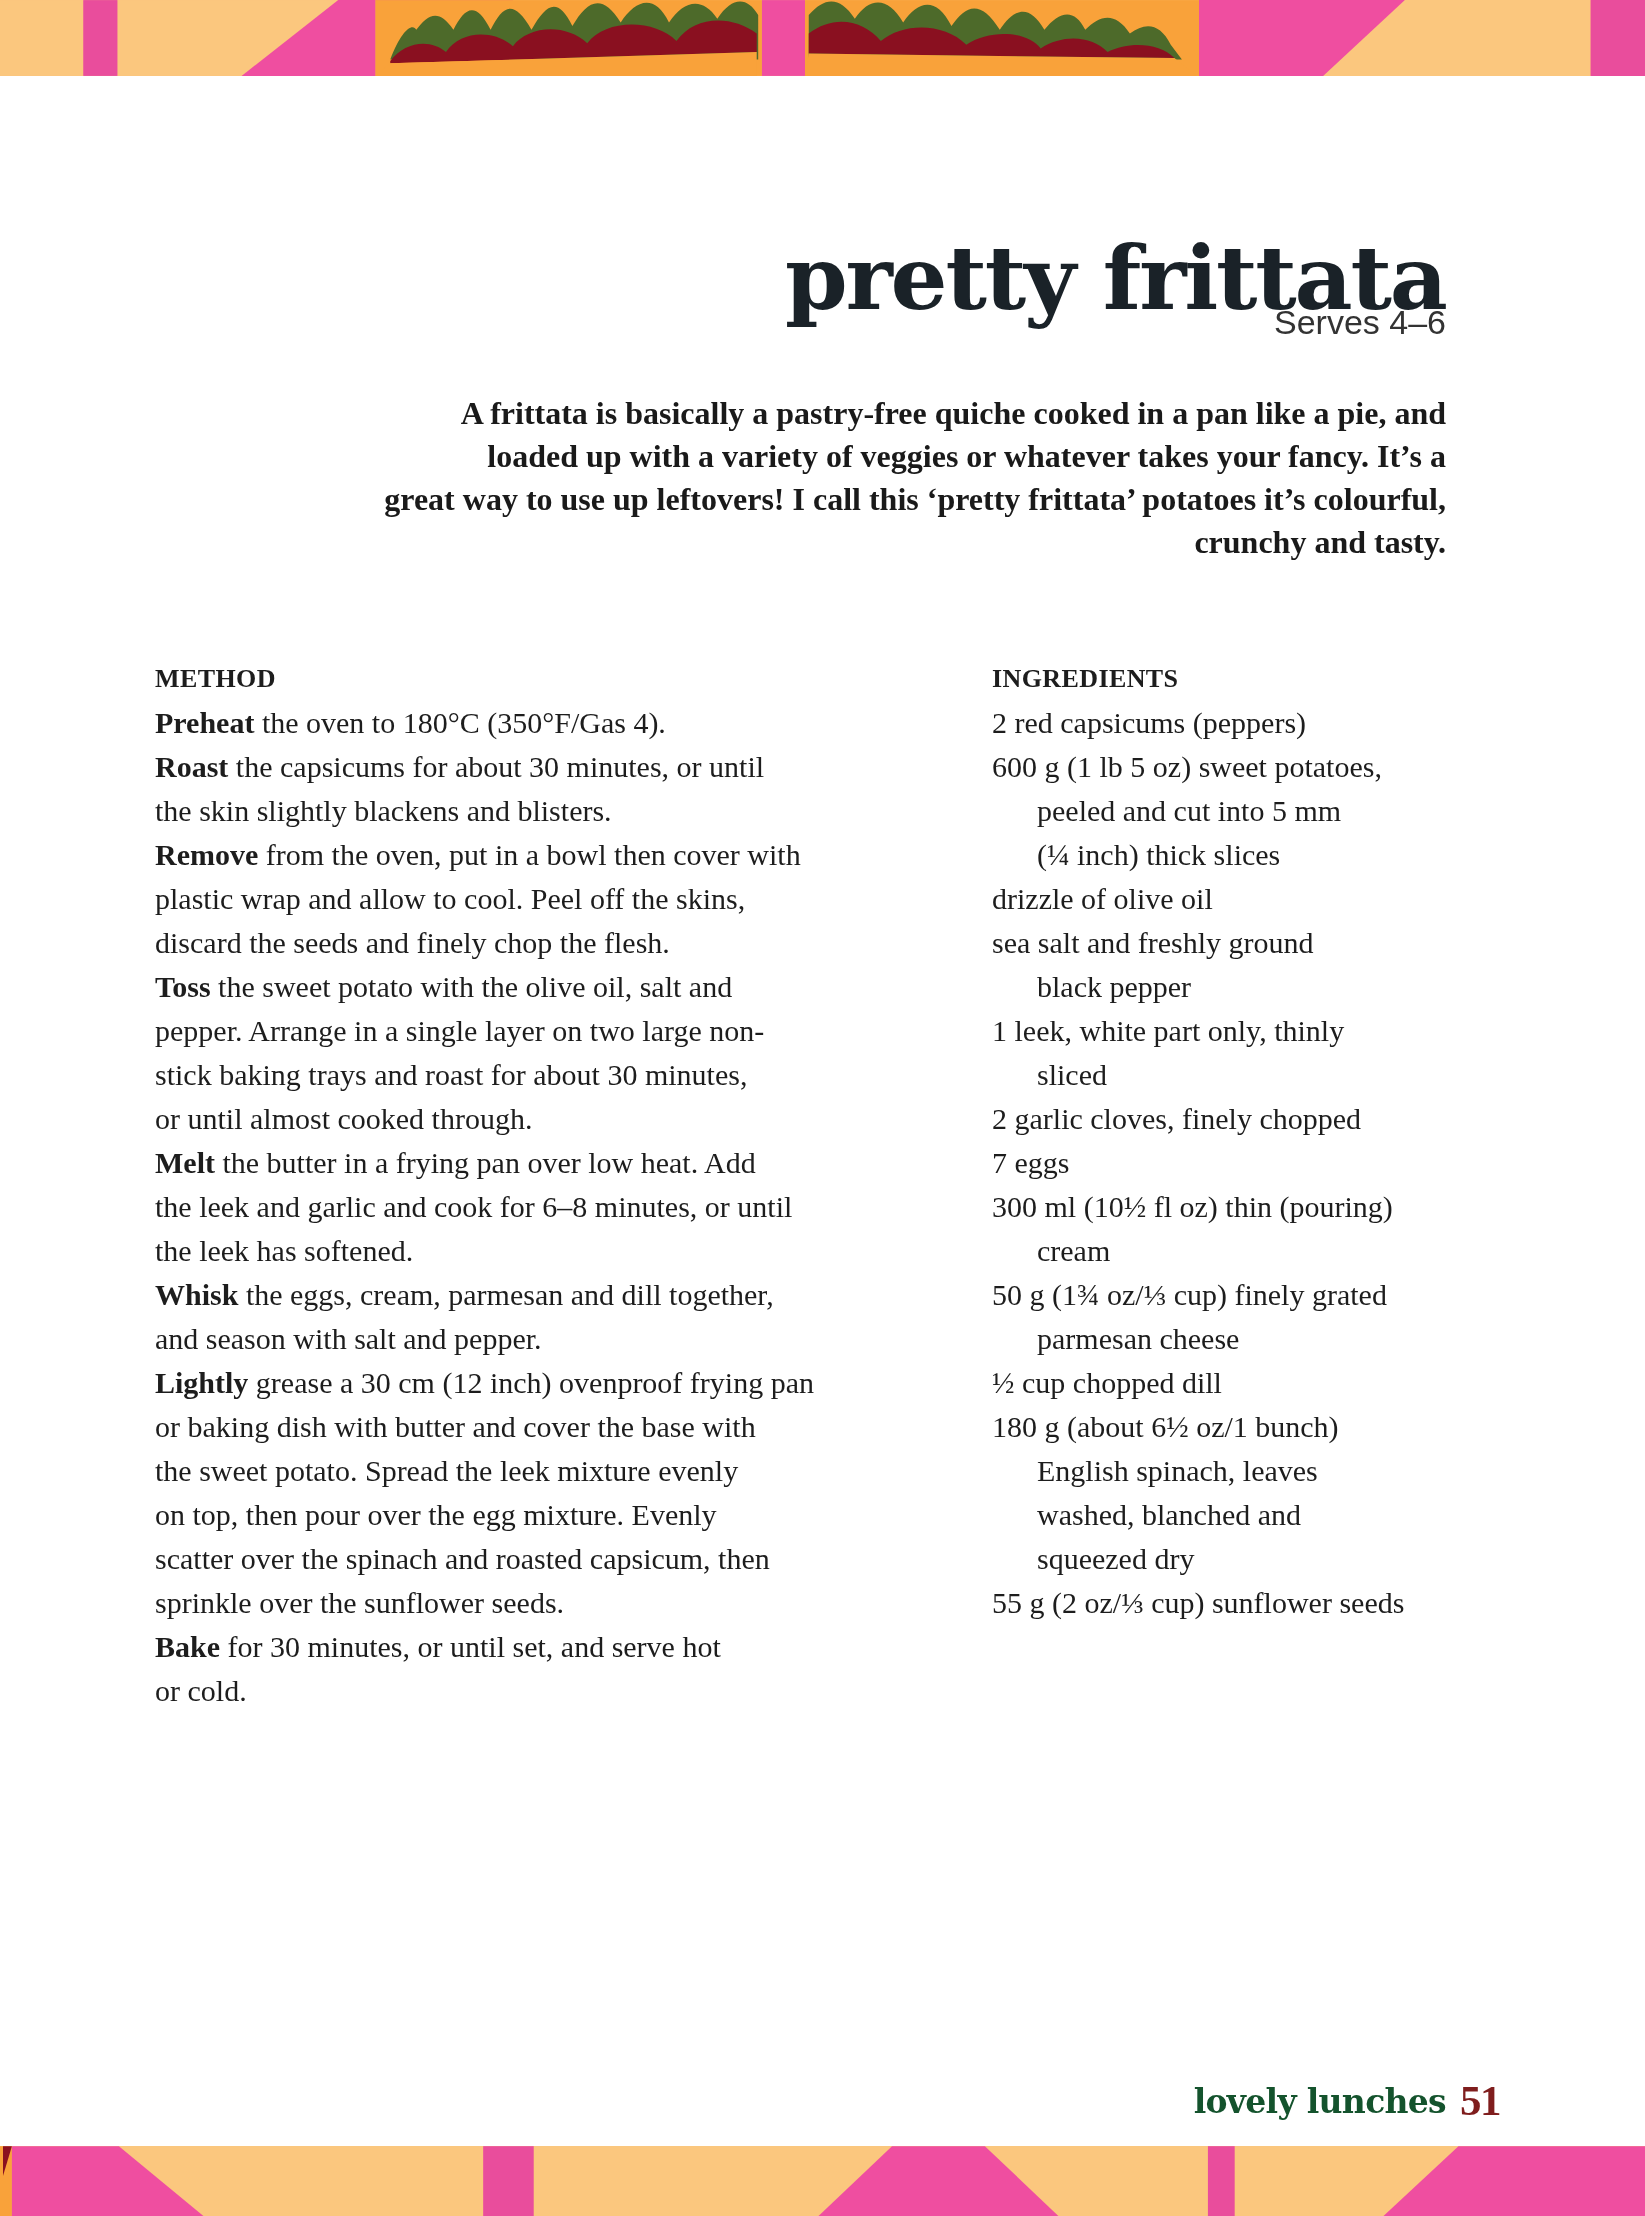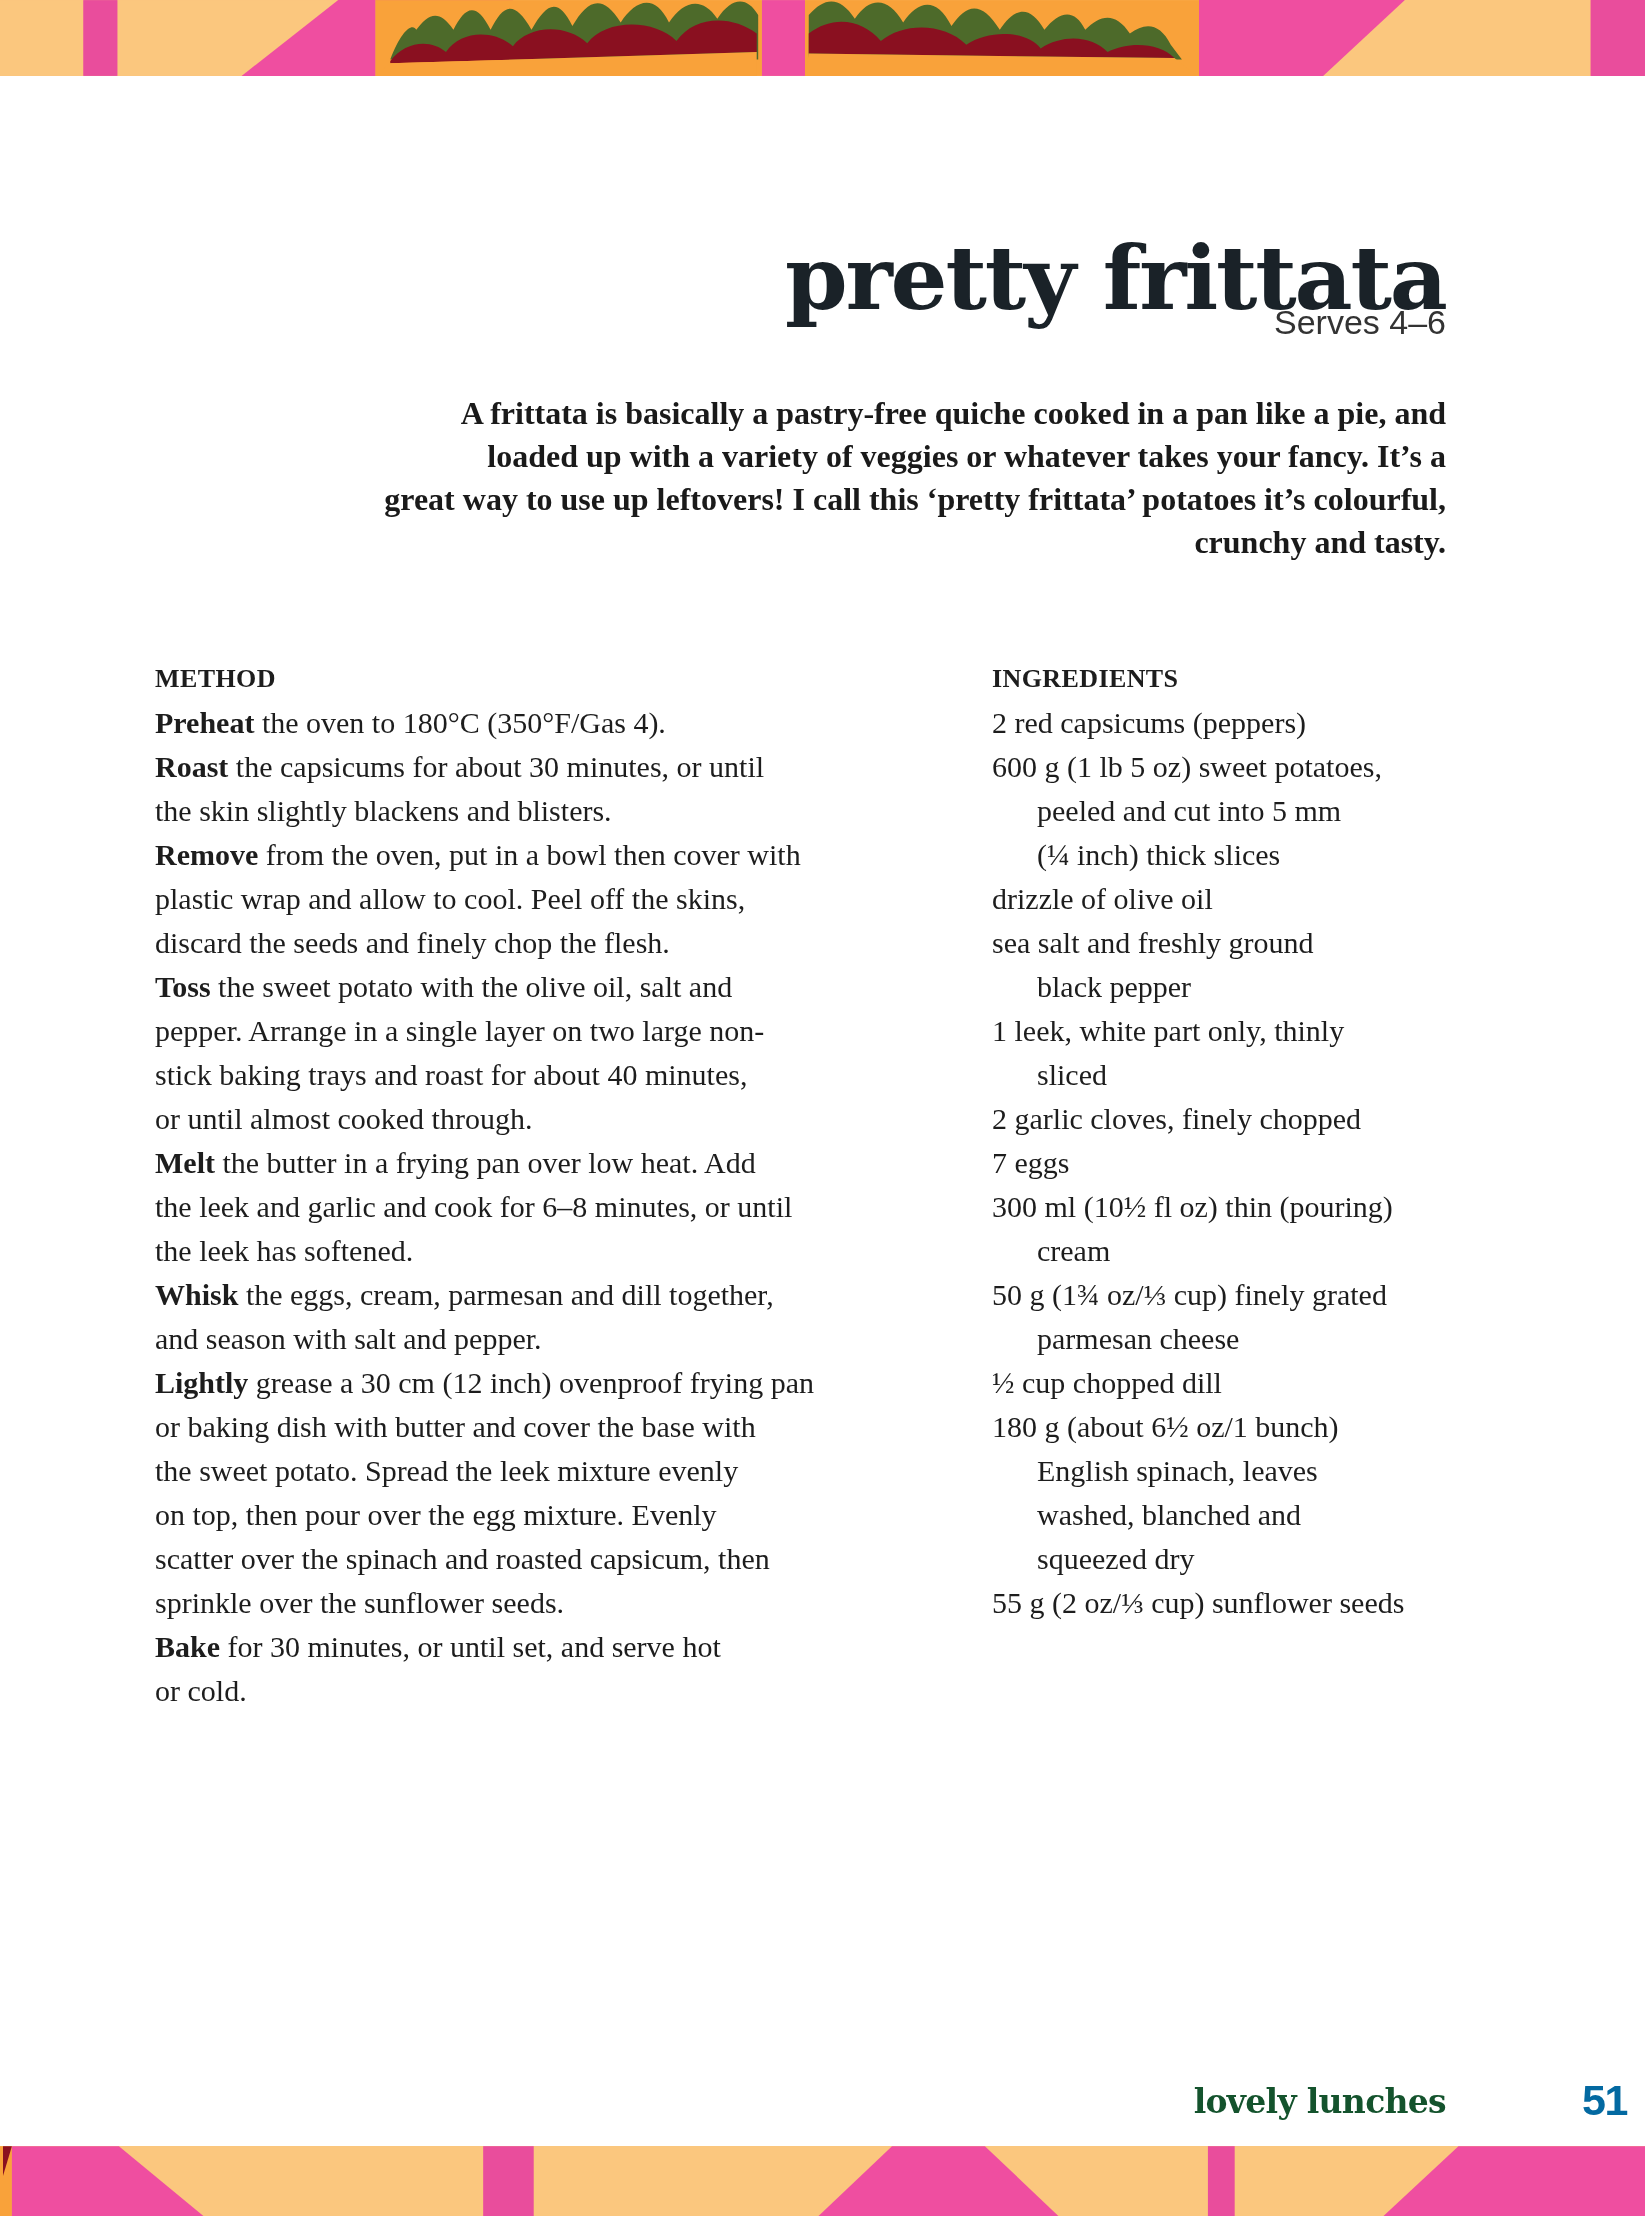--- a/index.html
+++ b/index.html
@@ -41,23 +41,23 @@
   .line { display: block; white-space: nowrap; }
   .line b { font-weight: bold; }
   .indent { padding-left: 45px; }
 
   #footer-section {
     position: absolute; right: 199px; top: 2085px;
     font-family: "DejaVu Serif", serif; font-weight: bold; font-size: 33px;
     letter-spacing: -0.7px; color: #14532d; white-space: nowrap; line-height: 1;
   }
   #page-number {
-    position: absolute; left: 1582px; top: 2079px;
-    font-family: Liberation Sans, sans-serif; font-weight: bold; font-size: 43px;
-    color: #0369a1; line-height: 1; letter-spacing: -1.5px;
+    position: absolute; left: 1460px; top: 2079px;
+    font-family: Liberation Serif, serif; font-weight: bold; font-size: 43px;
+    color: #7f1d1d; line-height: 1; letter-spacing: -1.5px;
   }
 </style>
 </head>
 <body>
 
 <div id="top-band" class="band">
   <svg width="1645" height="76" viewBox="0 0 2213 102">
     <rect x="0" y="0" width="2213" height="102" fill="#fbc77e"></rect>
 
     <rect x="112" y="0" width="46" height="102" fill="#e94d9c"></rect>
@@ -97,21 +97,21 @@
   <span class="col-heading">METHOD</span>
   <div id="method-lines">
       <span class="line"><b>Preheat</b><span> the oven to 180°C (350°F/Gas 4).</span></span>
       <span class="line"><b>Roast</b><span> the capsicums for about 30 minutes, or until</span></span>
       <span class="line"><span>the skin slightly blackens and blisters.</span></span>
       <span class="line"><b>Remove</b><span> from the oven, put in a bowl then cover with</span></span>
       <span class="line"><span>plastic wrap and allow to cool. Peel off the skins,</span></span>
       <span class="line"><span>discard the seeds and finely chop the flesh.</span></span>
       <span class="line"><b>Toss</b><span> the sweet potato with the olive oil, salt and</span></span>
       <span class="line"><span>pepper. Arrange in a single layer on two large non-</span></span>
-      <span class="line"><span>stick baking trays and roast for about 40 minutes,</span></span>
+      <span class="line"><span>stick baking trays and roast for about 30 minutes,</span></span>
       <span class="line"><span>or until almost cooked through.</span></span>
       <span class="line"><b>Melt</b><span> the butter in a frying pan over low heat. Add</span></span>
       <span class="line"><span>the leek and garlic and cook for 6–8 minutes, or until</span></span>
       <span class="line"><span>the leek has softened.</span></span>
       <span class="line"><b>Whisk</b><span> the eggs, cream, parmesan and dill together,</span></span>
       <span class="line"><span>and season with salt and pepper.</span></span>
       <span class="line"><b>Lightly</b><span> grease a 30 cm (12 inch) ovenproof frying pan</span></span>
       <span class="line"><span>or baking dish with butter and cover the base with</span></span>
       <span class="line"><span>the sweet potato. Spread the leek mixture evenly</span></span>
       <span class="line"><span>on top, then pour over the egg mixture. Evenly</span></span>

